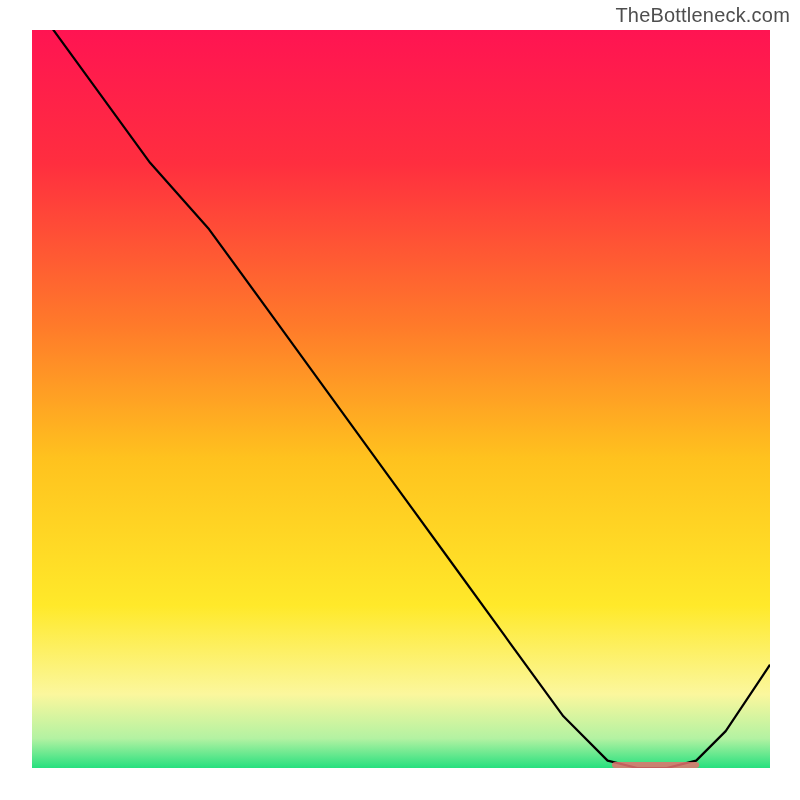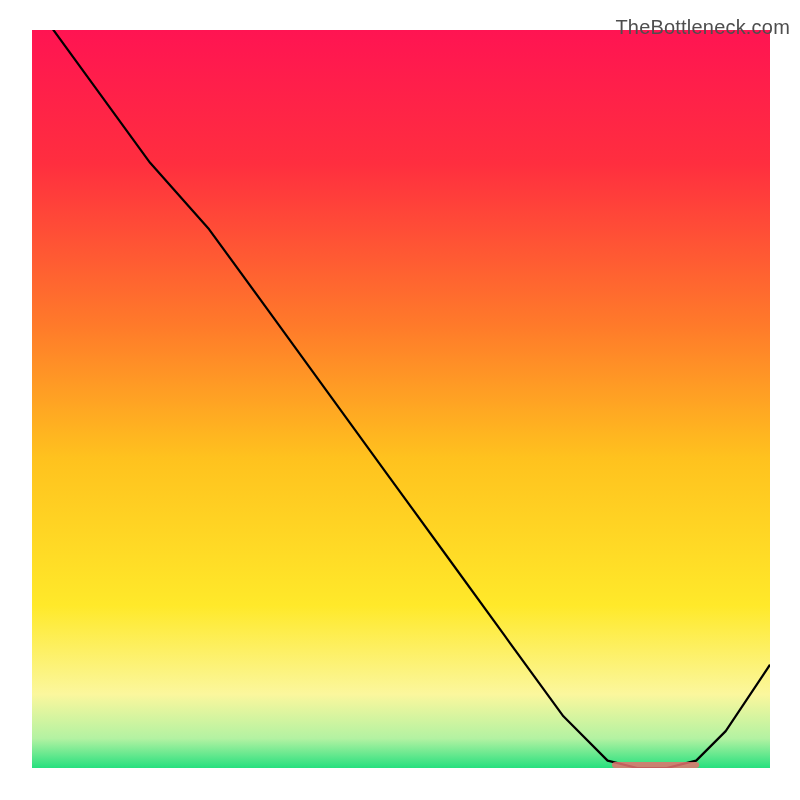--- a/index.html
+++ b/index.html
@@ -18,21 +18,20 @@
   }
   .watermark {
     position: absolute;
     top: 4px;
     right: 10px;
     color: #4e4e4e;
     font-size: 20px;
     font-weight: 500;
     letter-spacing: 0.2px;
     z-index: 10;
-    margin-top: 12px;
   }
   svg.chart {
     position: absolute;
     left: 0;
     top: 0;
     width: 800px;
     height: 800px;
   }
   .curve-path {
     fill: none;

